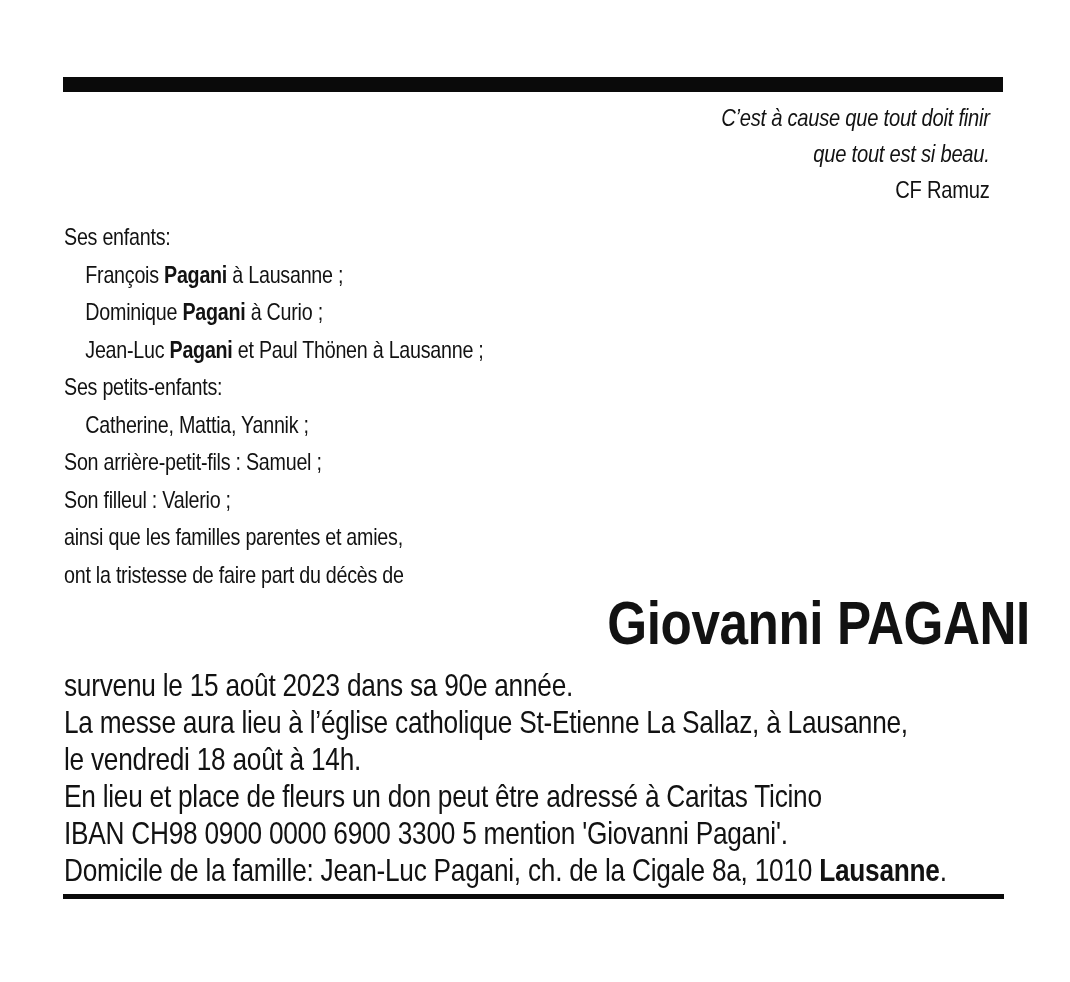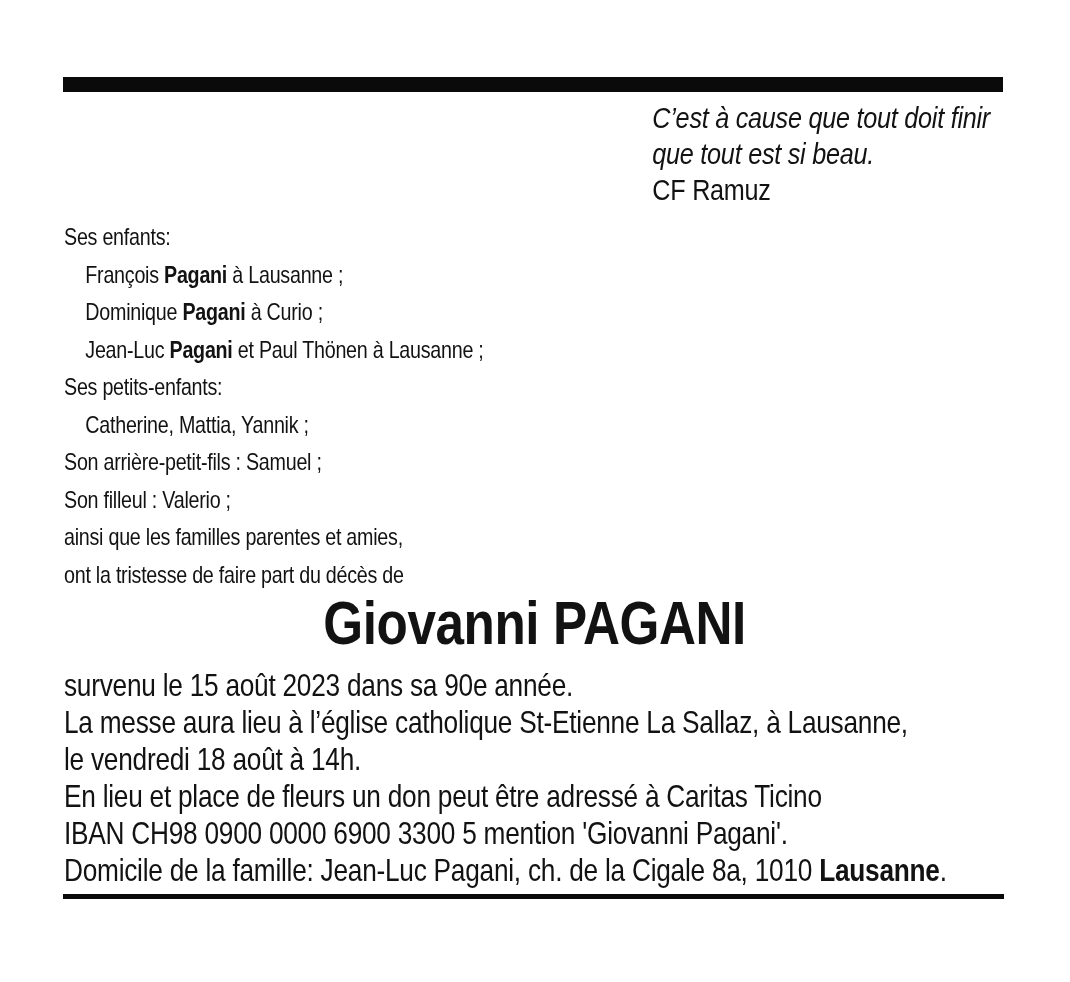--- a/index.html
+++ b/index.html
@@ -11,40 +11,40 @@
     -webkit-font-smoothing: antialiased;
   }
   .notice { position: relative; width: 1070px; height: 982px; background: #ffffff; overflow: hidden; }
 
   .rule { position: absolute; background: #0a0a0a; }
   .rule-top { left: 63px; top: 77px; width: 940px; height: 15px; }
   .rule-bottom { left: 63px; top: 894px; width: 941px; height: 5px; }
 
   .quote-block {
     position: absolute; top: 100px; right: 80px;
-    font-size: 30px; line-height: 36px; letter-spacing: -0.3px;
+    text-align: right; font-size: 24px; line-height: 36px; letter-spacing: -0.3px;
   }
   .quote-line { font-style: italic; transform: scaleX(0.84); transform-origin: right top; white-space: nowrap; }
   .quote-attribution { font-style: normal; transform: scaleX(0.84); transform-origin: right top; white-space: nowrap; }
 
   .family-block {
     position: absolute; left: 64px; top: 218px;
     font-size: 24px; line-height: 37.5px; letter-spacing: -0.3px;
   }
   .details-block {
     position: absolute; left: 64px; top: 667px;
     font-size: 32px; line-height: 37px; letter-spacing: -0.3px;
   }
   .text-line { transform: scaleX(0.82); transform-origin: left top; white-space: nowrap; }
   .text-line.indented { padding-left: 26px; }
   .bold { font-weight: bold; }
 
   .deceased-name {
     position: absolute; left: 0; top: 588px; width: 1070px;
-    text-align: center; font-size: 61px; font-weight: bold; letter-spacing: -0.5px;
+    text-align: right; font-size: 61px; font-weight: bold; letter-spacing: -0.5px;
   }
   .deceased-name .inner {
     display: inline-block; transform: scaleX(0.84); transform-origin: center top; white-space: nowrap;
   }
 </style>
 </head>
 <body>
 
 <div class="notice">
 

